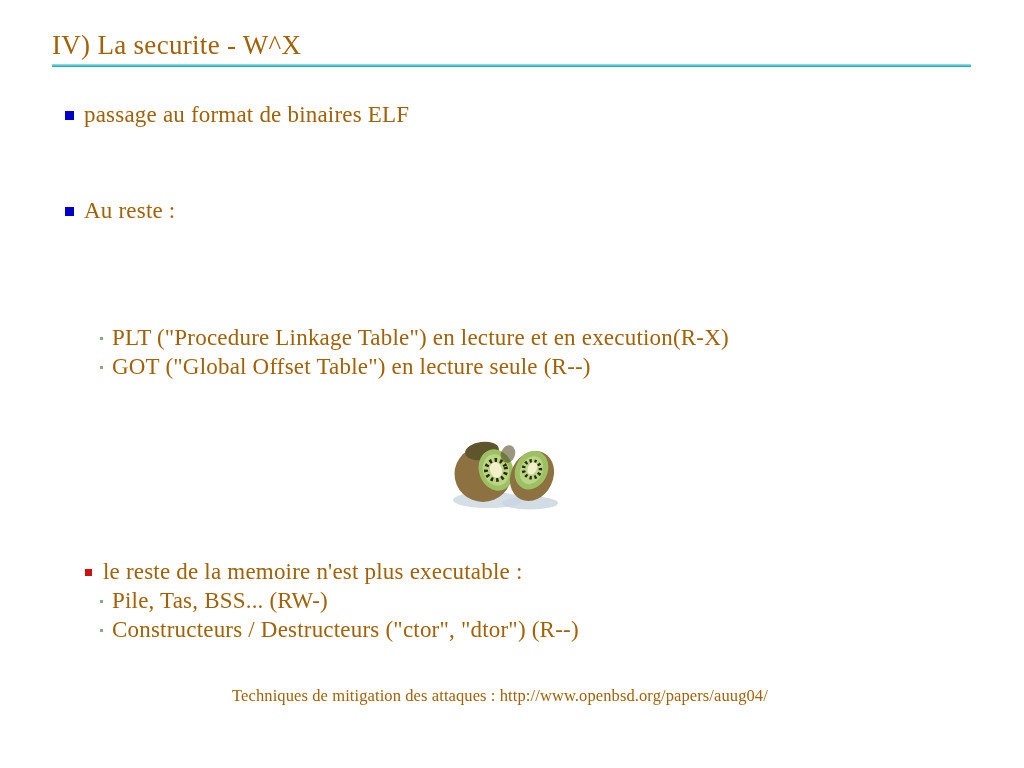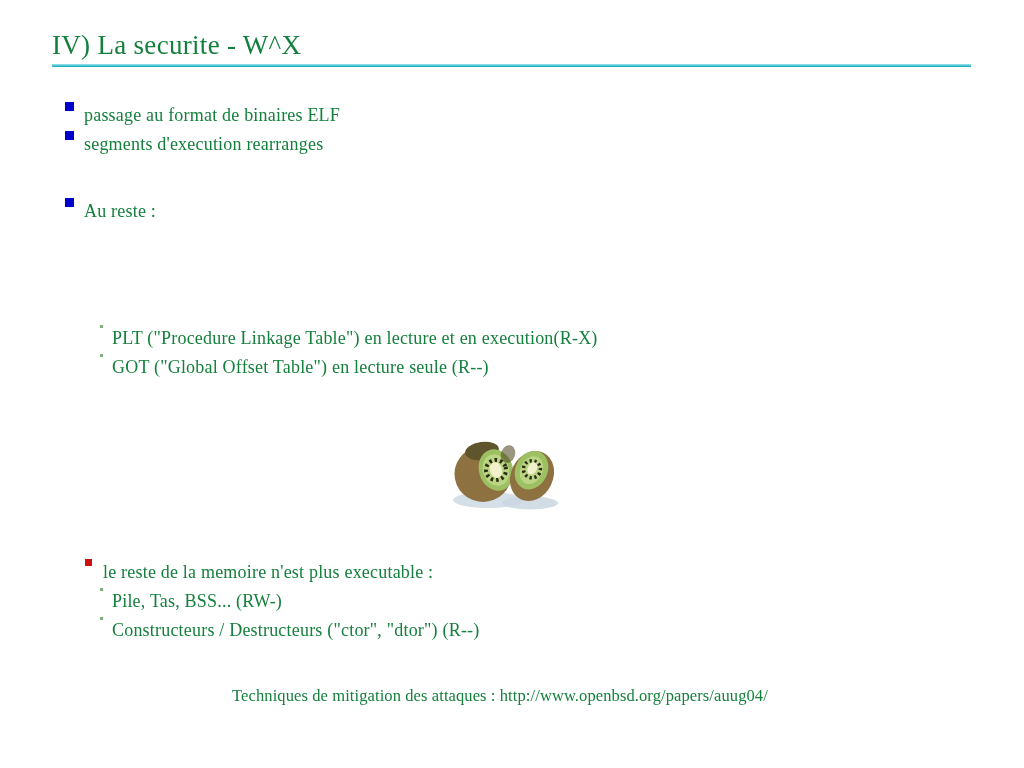--- a/index.html
+++ b/index.html
@@ -1,21 +1,21 @@
 <!DOCTYPE html>
 <html><head>
 <meta charset="utf-8">
 <style>
   html, body { margin: 0; padding: 0; background: #ffffff; }
   .slide {
     position: relative;
     width: 1024px;
     height: 768px;
     background: #ffffff;
-    color: #15803d;
+    color: #a16207;
     font-family: "Liberation Serif", "DejaVu Serif", serif;
     overflow: hidden;
   }
   .title {
     position: absolute;
     left: 52px;
     top: 30px;
     margin: 0;
     font-size: 27px;
     font-weight: normal;
@@ -26,22 +26,22 @@
     position: absolute;
     left: 52px;
     top: 64px;
     width: 919px;
     height: 3px;
     background: linear-gradient(#9fe8ee, #0aa4b8);
   }
   .line {
     position: absolute;
     display: flex;
-    align-items: flex-start;
-    font-size: 18px;
+    align-items: center;
+    font-size: 23px;
     line-height: 26px;
     letter-spacing: 0.2px;
     white-space: nowrap;
   }
   .lvl1 { left: 65px; }
   .lvl2 { left: 85px; }
   .lvl3 { left: 100px; }
   .bullet { display: inline-block; flex: 0 0 auto; }
   .b1 { width: 9px;  height: 9px;  margin-right: 10px; background: #0000cc; }
   .b2 { width: 7px;  height: 7px;  margin-right: 11px; background: #cc1111; }
@@ -71,24 +71,20 @@
 <div class="slide">
 
   <h1 class="title">IV) La securite - W^X</h1>
   <div class="title-underline"></div>
 
   <div class="line lvl1" style="top:102px">
     <span class="bullet b1" style="background: rgb(0, 0, 204);"></span>
     <span class="txt">passage au format de binaires ELF</span>
   </div>
 
-  <div class="line lvl1" style="top:131px">
-    <span class="bullet b1" style="background: rgb(0, 0, 204);"></span>
-    <span class="txt">segments d'execution rearranges</span>
-  </div>
 
   <div class="line lvl1" style="top:198px">
     <span class="bullet b1" style="background: rgb(0, 0, 204);"></span>
     <span class="txt">Au reste :</span>
   </div>
 
 
 
   <div class="line lvl3" style="top:325px">
     <span class="bullet b3" style="background: rgb(127, 174, 127);"></span>

